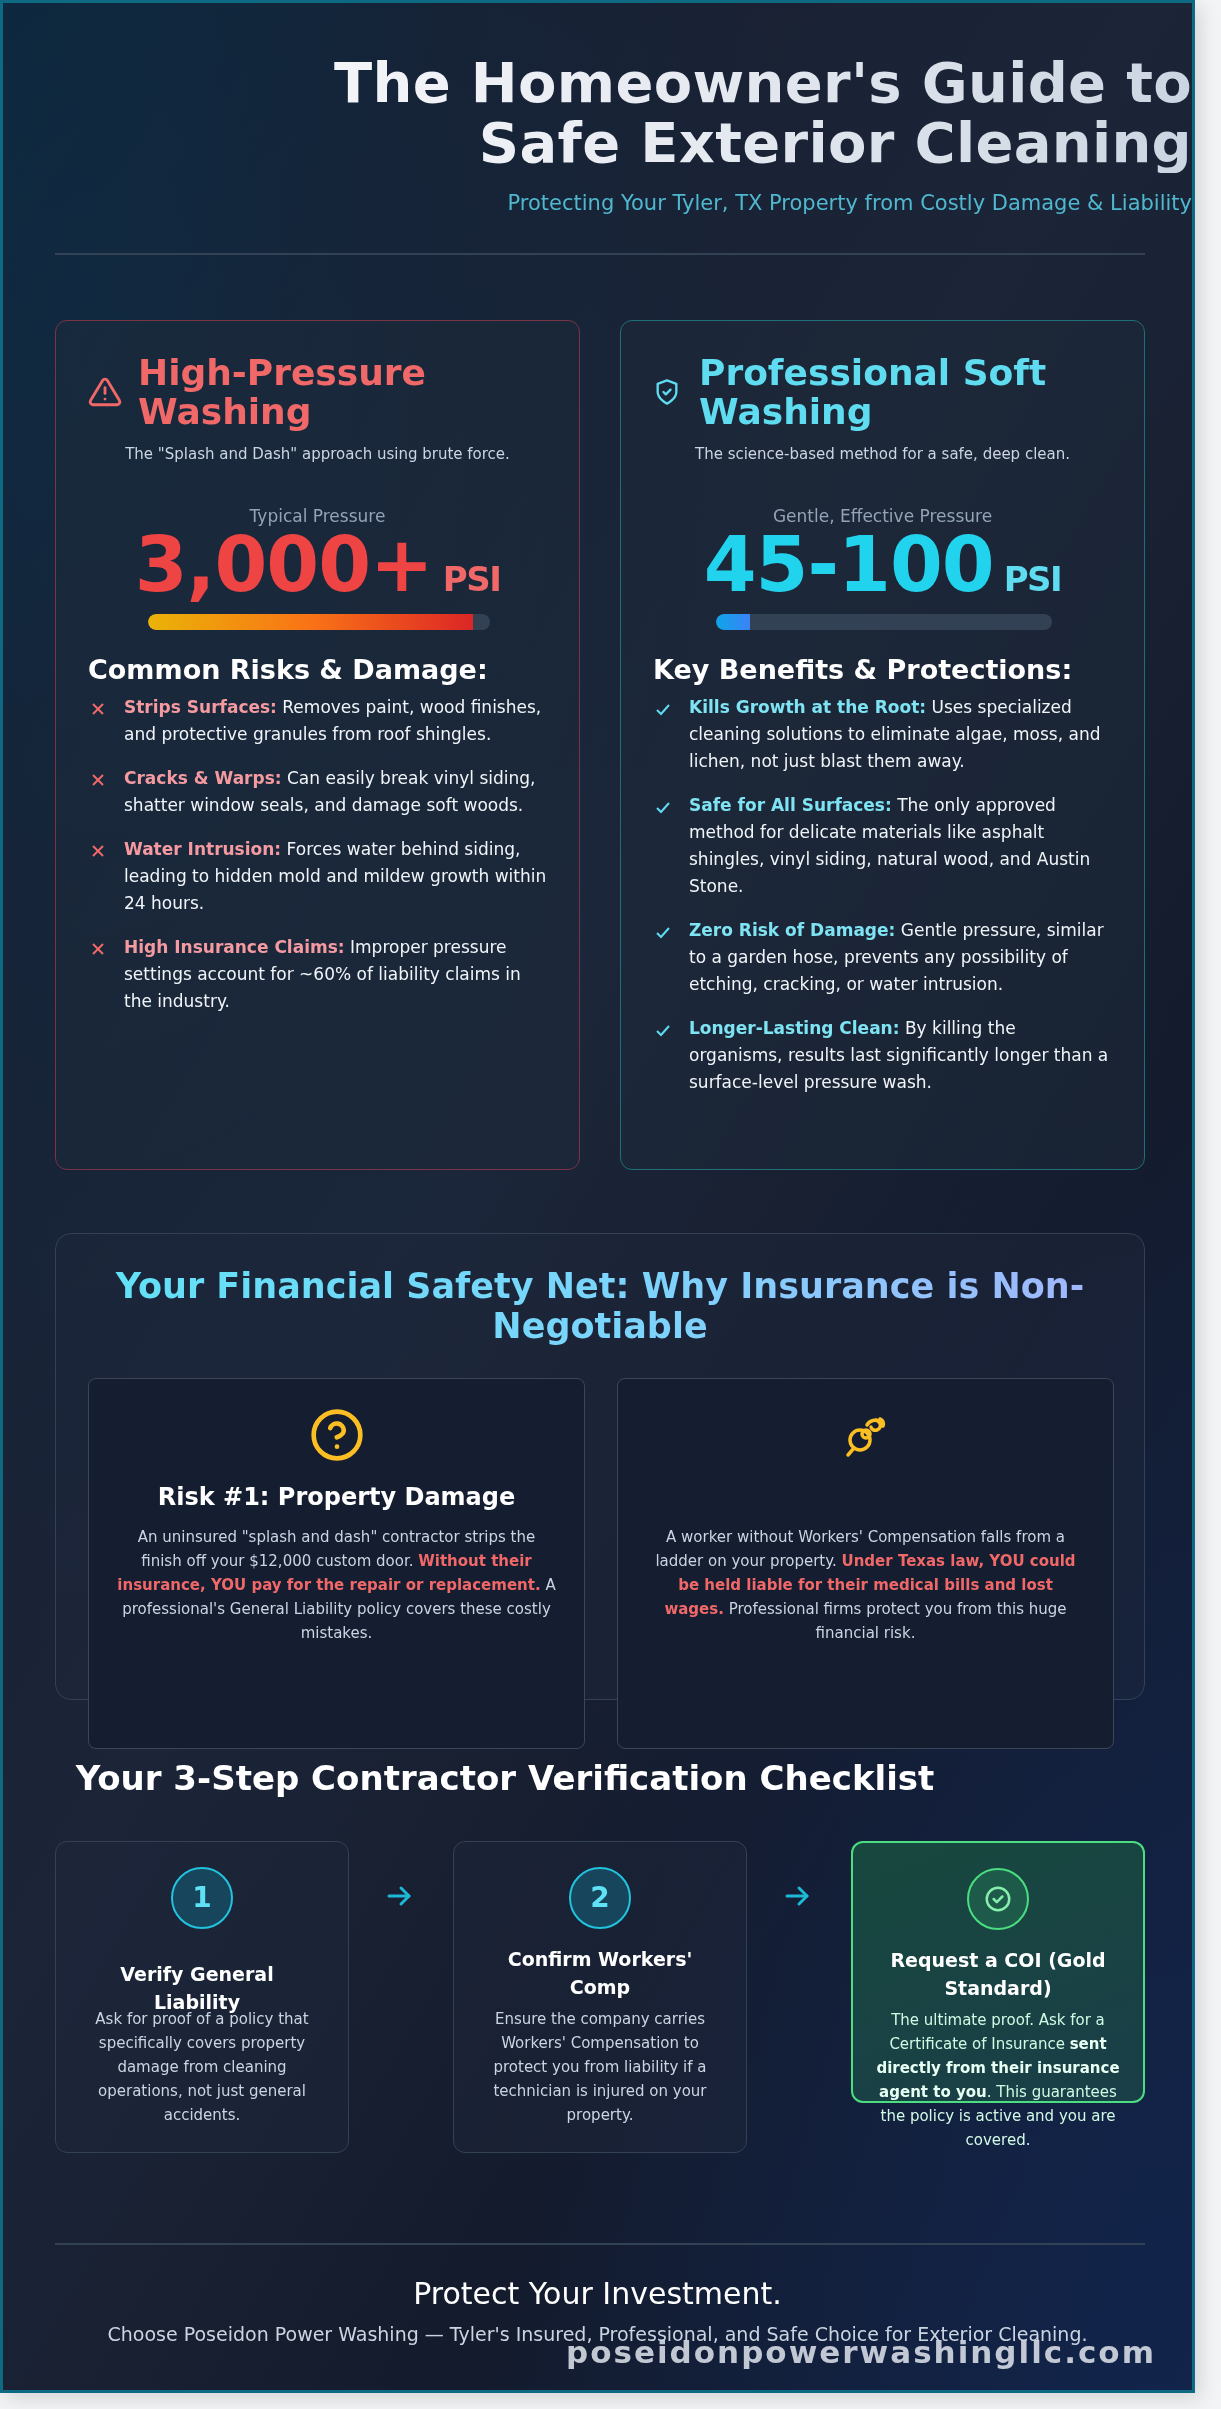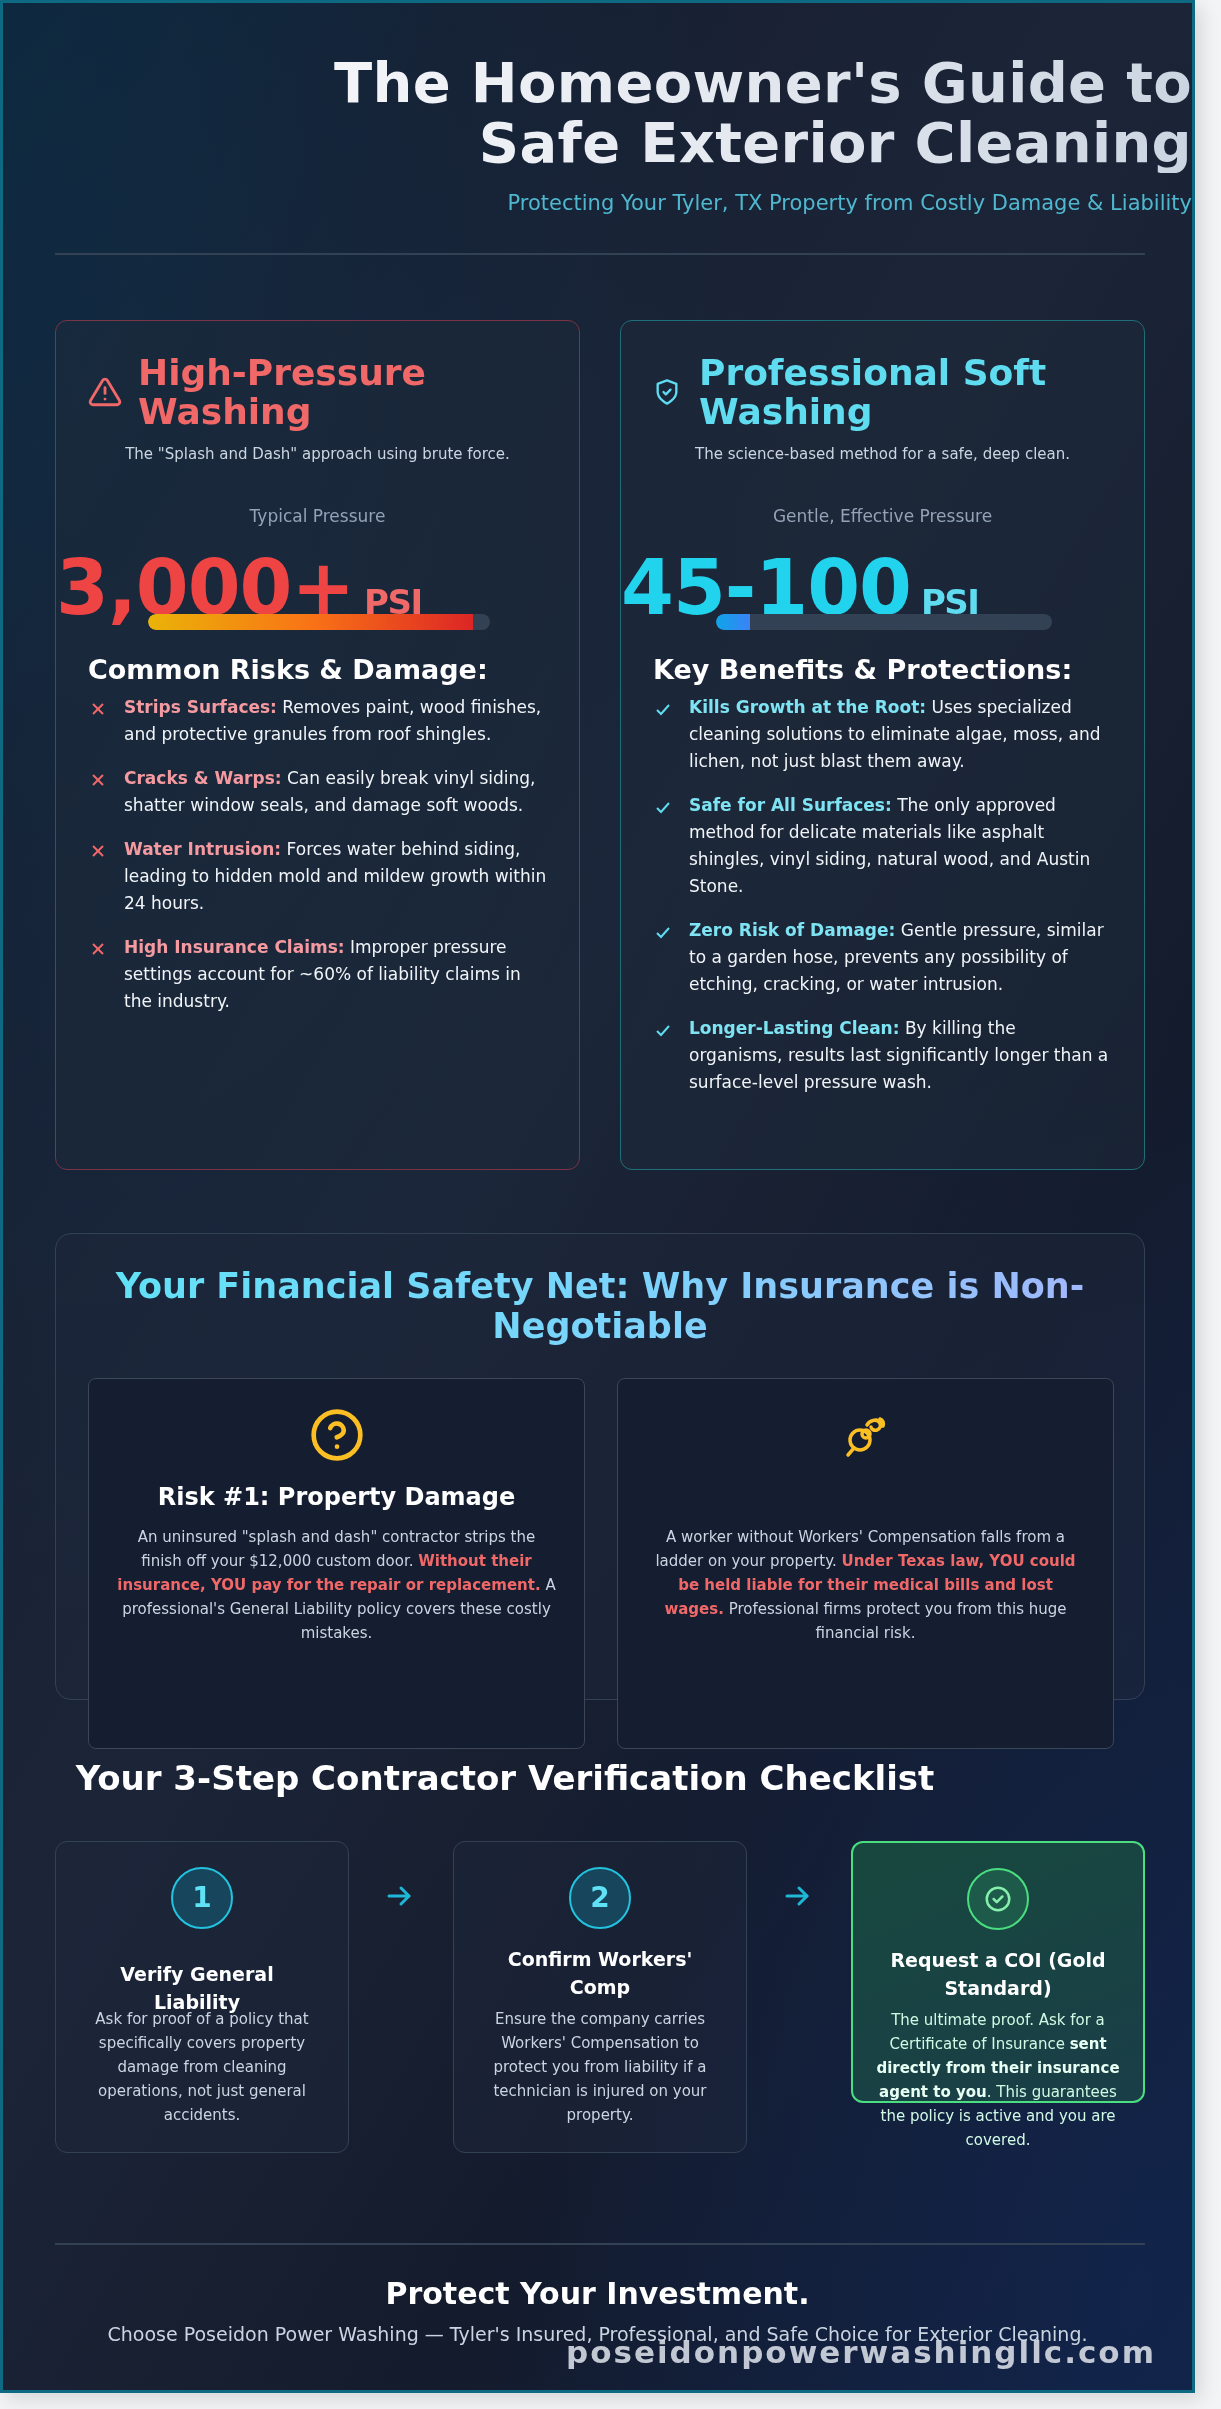--- a/index.html
+++ b/index.html
@@ -36,21 +36,21 @@
   .card.red { border: 1px solid #7a3445; }
   .card.teal { border: 1px solid #1f6f7a; }
 
   .card-head { position: absolute; left: 32px; top: 32px; display: flex; align-items: center; }
   .card-head .ico { width: 34px; height: 34px; margin-right: 16px; }
   .card-title { font-weight: bold; font-size: 36px; line-height: 39px; }
   .red .card-title { color: #f06868; }
   .teal .card-title { color: #5fdcf0; }
   .tagline { position: absolute; left: 0; width: 100%; top: 124px; text-align: center; font-size: 15px; color: #cbd5e1; }
   .gauge-label { position: absolute; left: 0; width: 100%; top: 185px; text-align: center; font-size: 17px; color: #94a3b8; }
-  .gauge-value { position: absolute; left: 0; width: 100%; top: 222px; white-space: nowrap; }
+  .gauge-value { position: absolute; left: 0; width: 100%; top: 199px; text-align: center; white-space: nowrap; }
   .gauge-value .big { font-weight: bold; font-size: 76px; line-height: 90px; letter-spacing: -1px; }
   .gauge-value .unit { font-weight: bold; font-size: 34px; margin-left: 10px; letter-spacing: -1.5px; }
   .red .gauge-value .big { color: #ef4444; }
   .red .gauge-value .unit { color: #f06868; }
   .teal .gauge-value .big { color: #22d3ee; }
   .teal .gauge-value .unit { color: #5fdcf0; }
   .bar { position: absolute; top: 293px; height: 16px; border-radius: 8px; background: #334155; overflow: hidden; }
   .bar .fill { height: 100%; border-radius: 8px 0 0 8px; }
 
   .list-title { position: absolute; left: 32px; top: 333px; font-weight: bold; font-size: 27px; color: #ffffff; }
@@ -93,21 +93,21 @@
   }
   .step h4 { position: absolute; left: 16px; right: 16px; top: 103px; font-size: 19px; line-height: 28px; color: #ffffff; font-weight: bold; }
   .step p { position: absolute; left: 22px; right: 22px; top: 165px; font-size: 15px; line-height: 24px; color: #cbd5e1; }
   .step.gold { border: 2px solid #4ade80; background: linear-gradient(160deg, #17483e 0%, #1a3e48 100%); top: 1838px; height: 262px; }
   .step.gold .num { background: #1d5a4a; border-color: #4ade80; }
   .step.gold p { color: #d1fae5; }
   .step.gold p b { color: #e8fff3; }
   .arrow { position: absolute; top: 1878px; width: 30px; height: 30px; }
 
   .footer-div { top: 2240px; }
-  .foot-title { position: absolute; left: 0; width: 1189px; top: 2273px; text-align: center; font-weight: bold; font-size: 30px; color: #ffffff; }
+  .foot-title { position: absolute; left: 0; width: 1189px; top: 2273px; text-align: center; font-weight: normal; font-size: 30px; color: #ffffff; }
   .foot-sub { position: absolute; left: 0; width: 1189px; top: 2320px; text-align: center; font-size: 19px; color: #cbd5e1; }
   .watermark { position: absolute; left: 563px; top: 2331px; font-weight: bold; font-size: 31px; color: #d6dbe4; opacity: 0.9; letter-spacing: 2px; }
 </style>
 </head>
 <body>
 
 <div class="frame">
 
   <div class="header">
     <h1 class="title">

